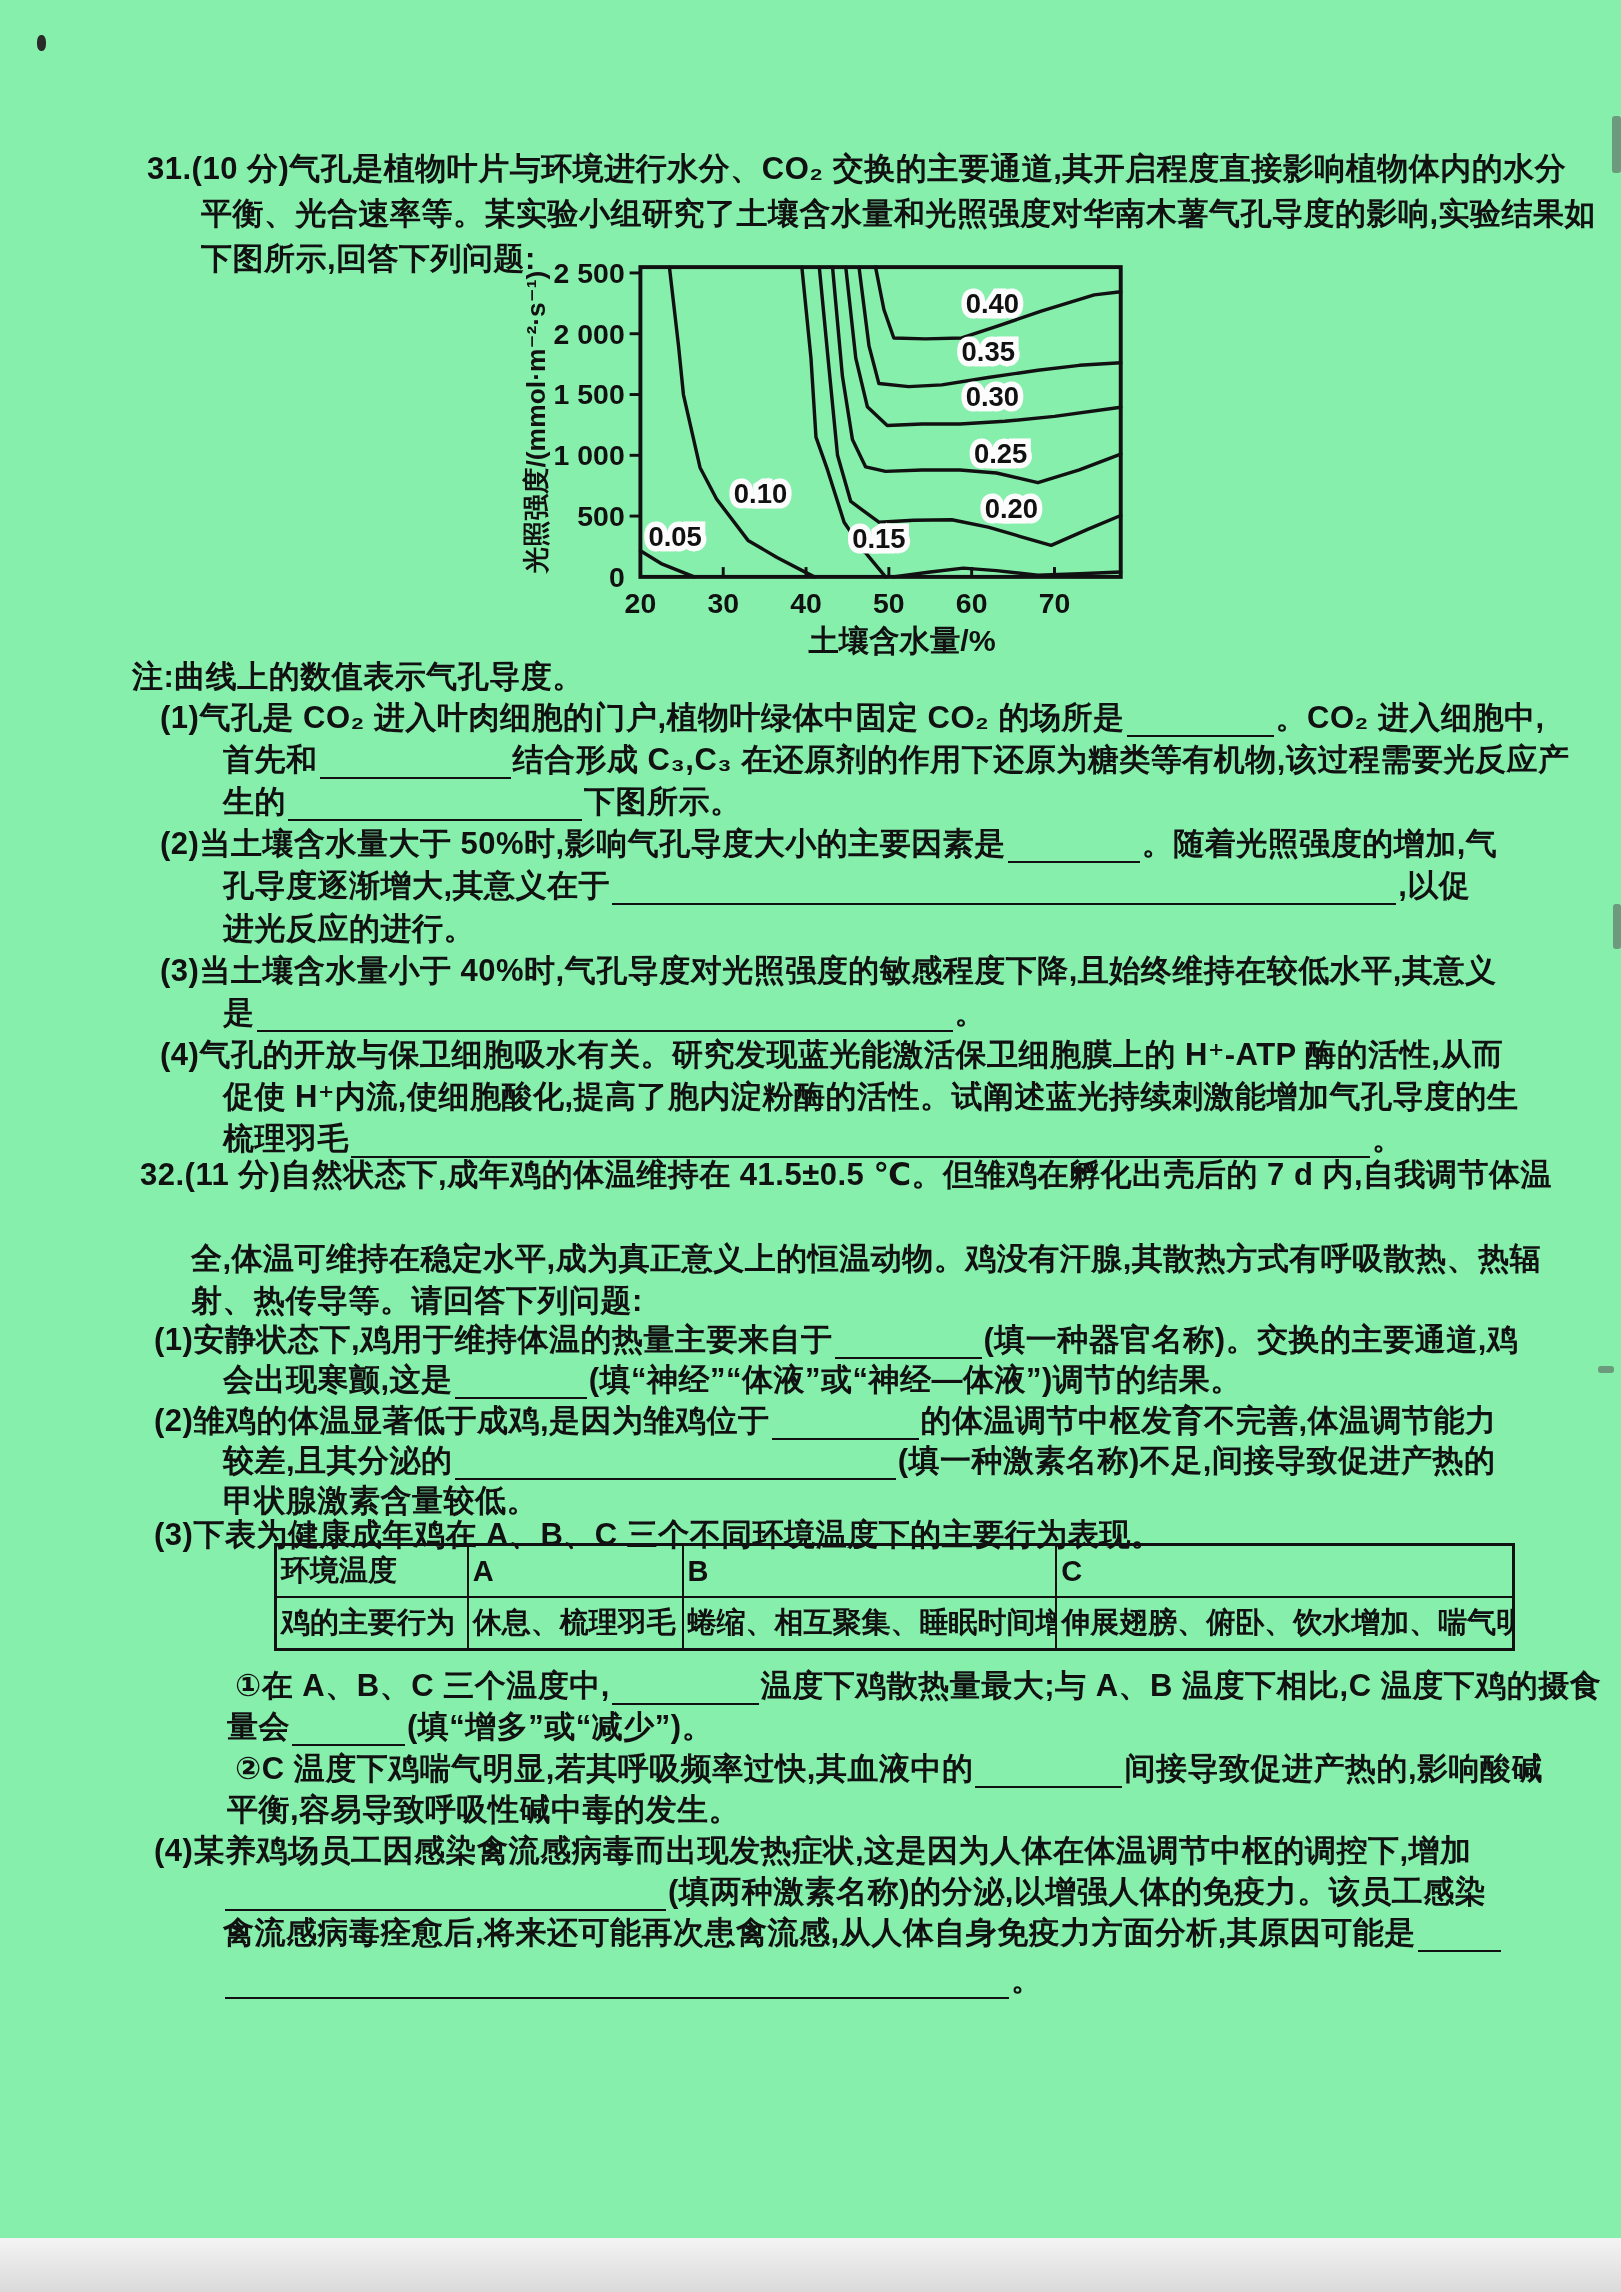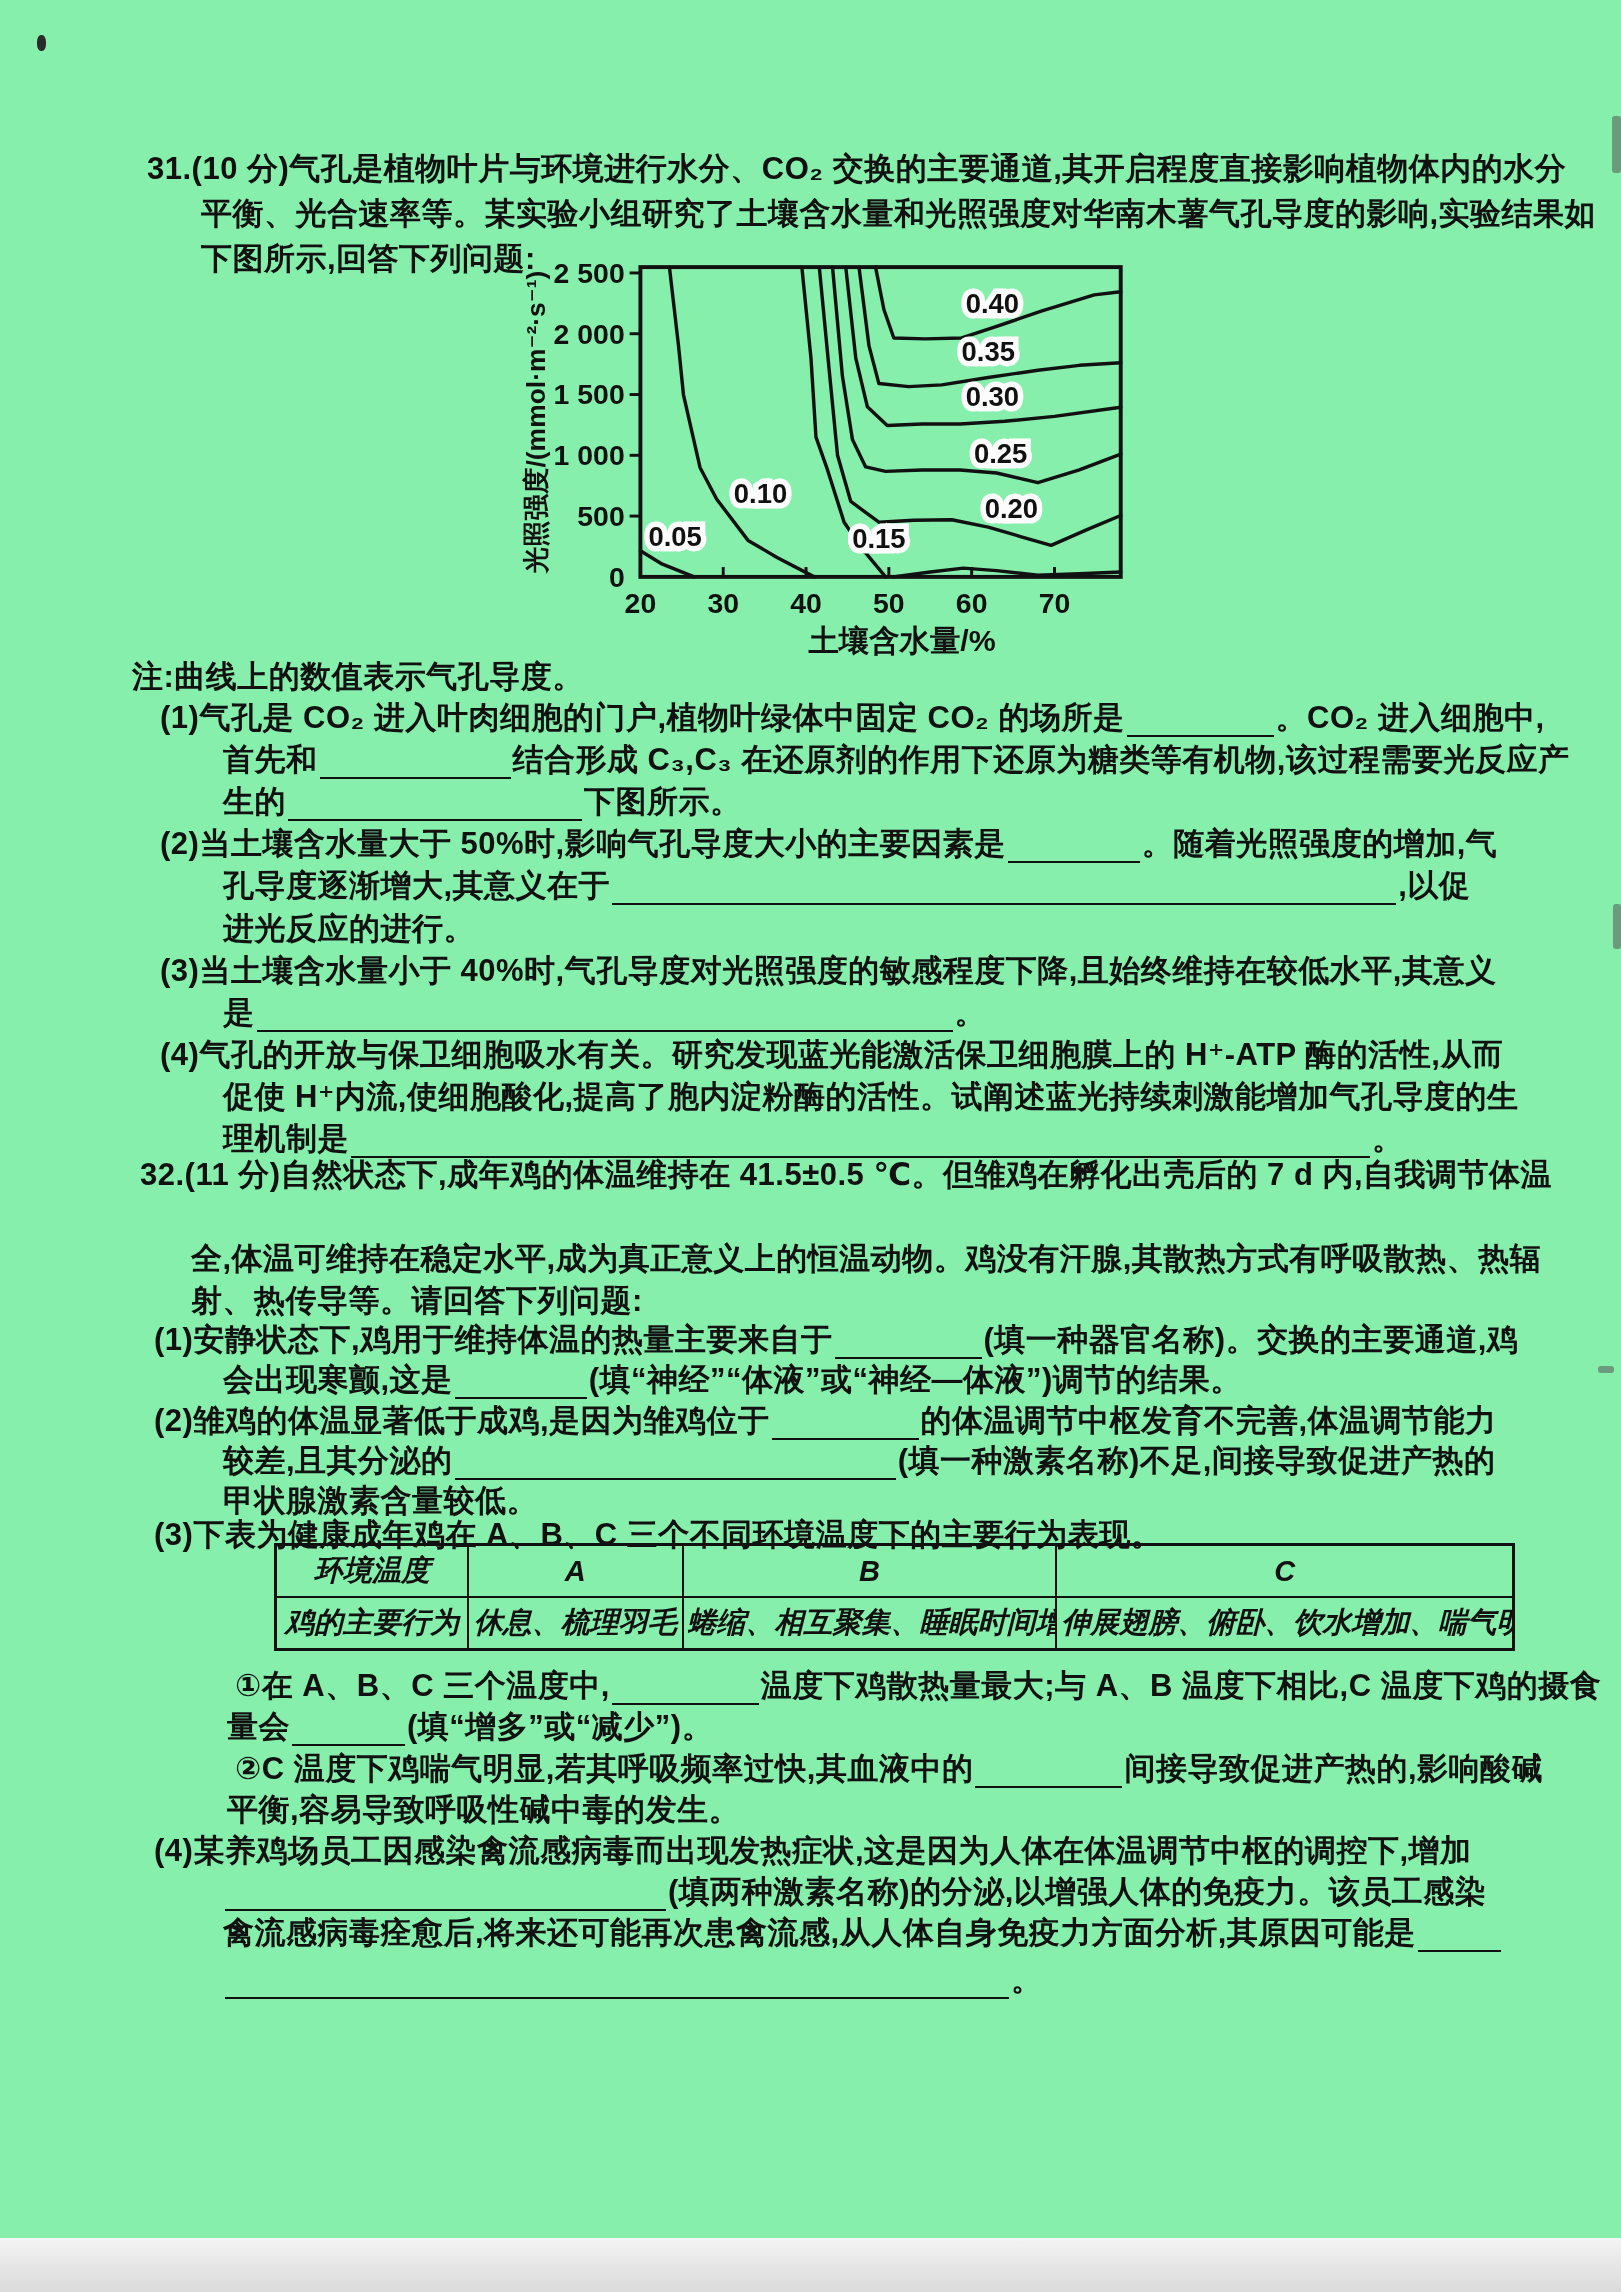--- a/index.html
+++ b/index.html
@@ -34,26 +34,24 @@
     width:1198px;
     border-collapse:collapse;
     table-layout:fixed;
     font-weight:bold;
     font-size:29px;
     color:#111;
   }
   table.behavior td{
     border:2.5px solid #111;
     height:50px;
-    text-align:center;
     vertical-align:middle;
     padding:0 3.9px;
     overflow:hidden;
     white-space:nowrap;
-    font-style:italic;
   }
   table.behavior{border:3.4px solid #111;}
   .spot{position:absolute;background:#2a2a2a;border-radius:45%;}
   .smudge{position:absolute;background:#555;opacity:.55;border-radius:2.9px;}
   .bottom-band{
     position:absolute;left:0;bottom:0;width:100%;height:55px;
     background:linear-gradient(#f4f4f4,#d9d9d9);
   }
 </style>
 </head>
@@ -123,21 +121,21 @@
   <div class="ln" style="left:160px;top:696px"><span>(1)气孔是 CO₂ 进入叶肉细胞的门户,植物叶绿体中固定 CO₂ 的场所是</span><span class="blank" style="width: 147px;"></span><span>。CO₂ 进入细胞中,</span></div>
   <div class="ln" style="left:223px;top:738px"><span>首先和</span><span class="blank" style="width: 191px;"></span><span>结合形成 C₃,C₃ 在还原剂的作用下还原为糖类等有机物,该过程需要光反应产</span></div>
   <div class="ln" style="left:223px;top:780px"><span>生的</span><span class="blank" style="width: 294px;"></span><span>下图所示。</span></div>
   <div class="ln" style="left:160px;top:822px"><span>(2)当土壤含水量大于 50%时,影响气孔导度大小的主要因素是</span><span class="blank" style="width: 132px;"></span><span>。随着光照强度的增加,气</span></div>
   <div class="ln" style="left:223px;top:864px"><span>孔导度逐渐增大,其意义在于</span><span class="blank" style="width: 784px;"></span><span>,以促</span></div>
   <div class="ln" style="left:223px;top:907px"><span>进光反应的进行。</span></div>
   <div class="ln" style="left:160px;top:949px"><span>(3)当土壤含水量小于 40%时,气孔导度对光照强度的敏感程度下降,且始终维持在较低水平,其意义</span></div>
   <div class="ln" style="left:223px;top:991px"><span>是</span><span class="blank" style="width: 696px;"></span><span>。</span></div>
   <div class="ln" style="left:160px;top:1033px"><span>(4)气孔的开放与保卫细胞吸水有关。研究发现蓝光能激活保卫细胞膜上的 H⁺-ATP 酶的活性,从而</span></div>
   <div class="ln" style="left:223px;top:1075px"><span>促使 H⁺内流,使细胞酸化,提高了胞内淀粉酶的活性。试阐述蓝光持续刺激能增加气孔导度的生</span></div>
-  <div class="ln" style="left:223px;top:1117px"><span>理机制是</span><span class="blank" style="width: 1019px;"></span><span>。</span></div>
+  <div class="ln" style="left:223px;top:1117px"><span>梳理羽毛</span><span class="blank" style="width: 1019px;"></span><span>。</span></div>
 
   <div class="ln" style="left:140px;top:1153px"><span>32.(11 分)自然状态下,成年鸡的体温维持在 41.5±0.5 ℃。但雏鸡在孵化出壳后的 7 d 内,自我调节体温</span></div>
   <div class="ln" style="left:191px;top:1237px"><span>全,体温可维持在稳定水平,成为真正意义上的恒温动物。鸡没有汗腺,其散热方式有呼吸散热、热辐</span></div>
   <div class="ln" style="left:191px;top:1279px"><span>射、热传导等。请回答下列问题:</span></div>
   <div class="ln" style="left:154px;top:1318px"><span>(1)安静状态下,鸡用于维持体温的热量主要来自于</span><span class="blank" style="width: 147px;"></span><span>(填一种器官名称)。交换的主要通道,鸡</span></div>
   <div class="ln" style="left:223px;top:1358px"><span>会出现寒颤,这是</span><span class="blank" style="width: 132px;"></span><span>(填“神经”“体液”或“神经—体液”)调节的结果。</span></div>
   <div class="ln" style="left:154px;top:1399px"><span>(2)雏鸡的体温显著低于成鸡,是因为雏鸡位于</span><span class="blank" style="width: 147px;"></span><span>的体温调节中枢发育不完善,体温调节能力</span></div>
   <div class="ln" style="left:223px;top:1439px"><span>较差,且其分泌的</span><span class="blank" style="width: 441px;"></span><span>(填一种激素名称)不足,间接导致促进产热的</span></div>
   <div class="ln" style="left:223px;top:1479px"><span>甲状腺激素含量较低。</span></div>
   <div class="ln" style="left:154px;top:1513px"><span>(3)下表为健康成年鸡在 A、B、C 三个不同环境温度下的主要行为表现。</span></div>

